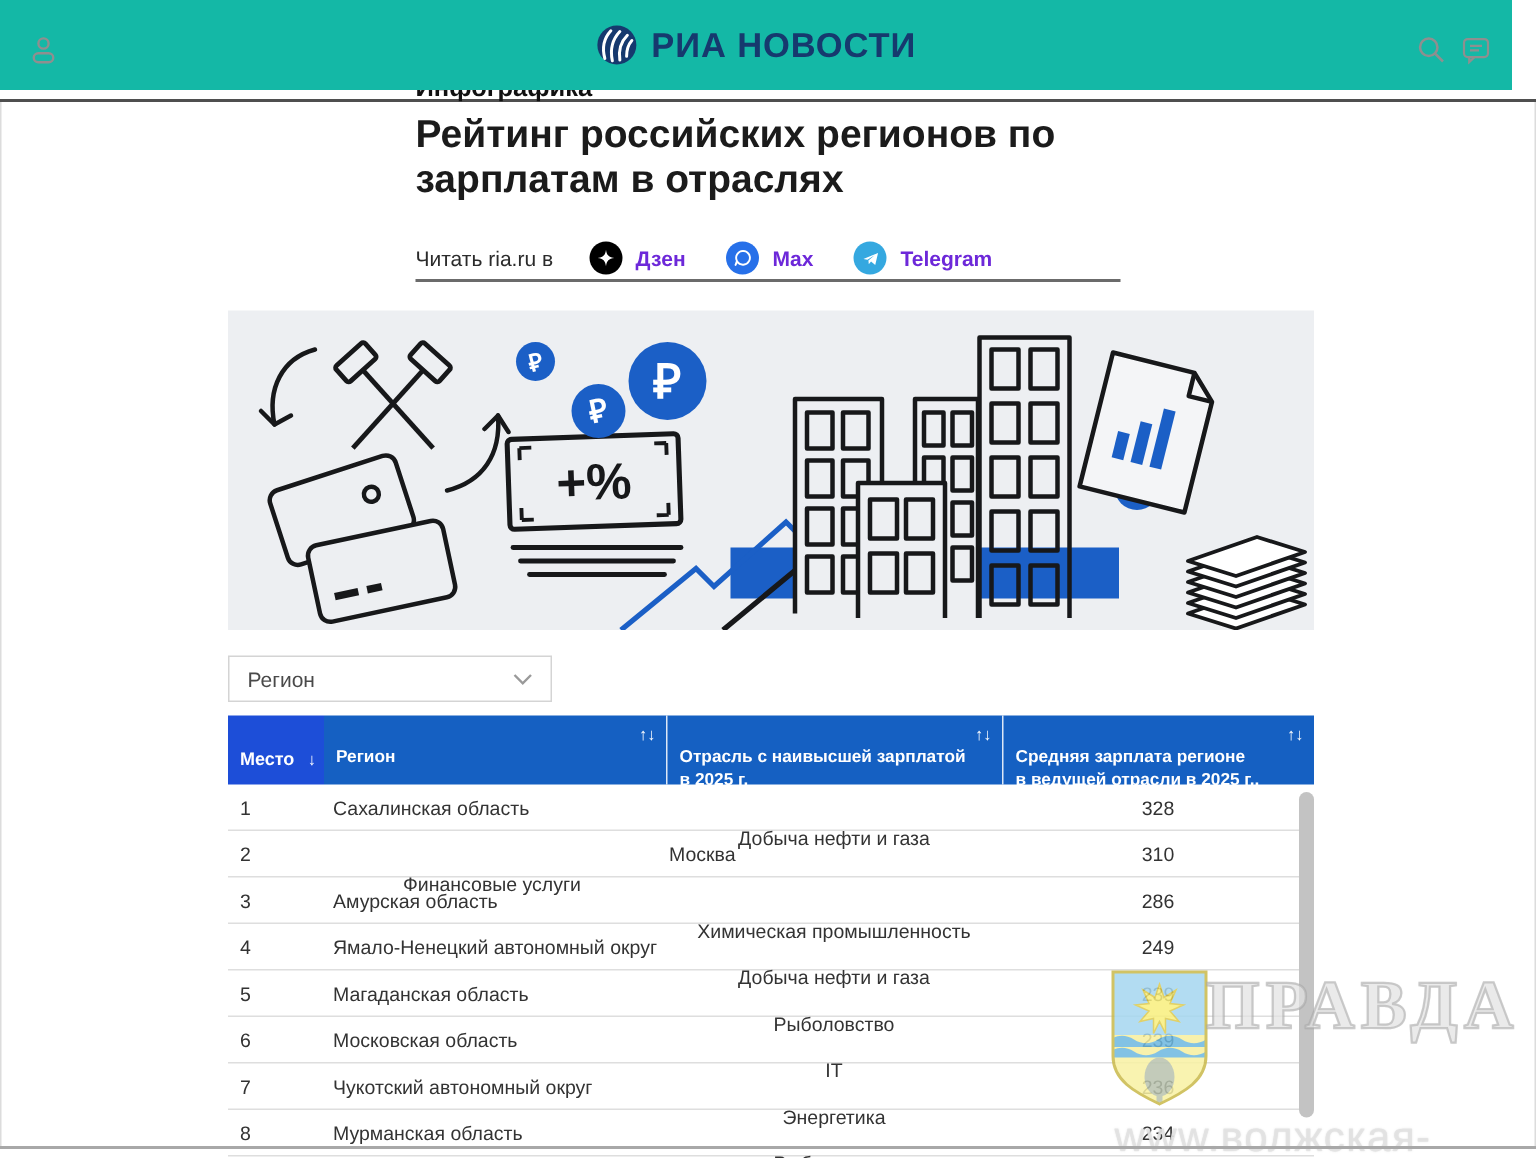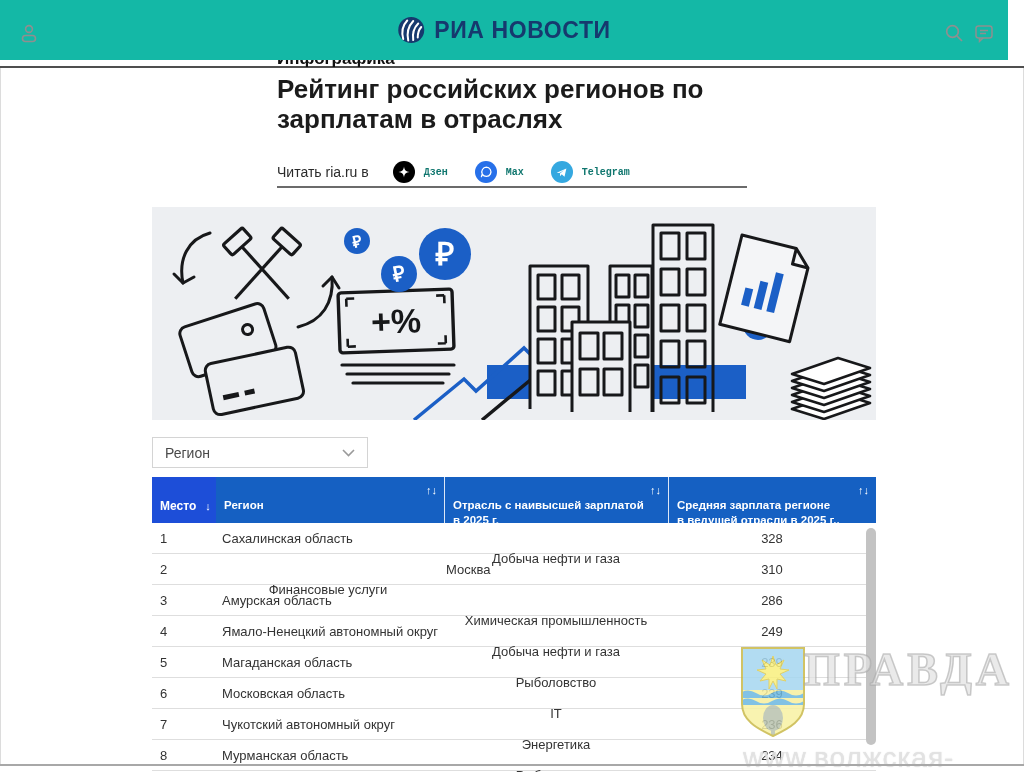--- a/index.html
+++ b/index.html
@@ -23,21 +23,21 @@
   .search-btn{position:absolute;right:44px;top:23px;width:20px;height:20px;cursor:pointer;}
   .comments-btn{position:absolute;right:14px;top:23px;width:20px;height:20px;cursor:pointer;}
 
   
   .category{position:absolute;left:277px;top:49px;z-index:3;font-size:17px;font-weight:700;color:#111;cursor:pointer;}
   .title{position:absolute;left:277px;top:74px;width:470px;margin:0;font-size:26px;line-height:30px;font-weight:700;color:#1b1b1b;}
   .share{position:absolute;left:277px;top:161px;display:flex;align-items:center;}
   .share-prefix{font-size:14px;color:#2b2b2b;margin-right:24px;}
   .share-item{display:flex;align-items:center;gap:9px;margin-right:27px;cursor:pointer;}
   .share-ic{width:22px;height:22px;border-radius:50%;display:flex;align-items:center;justify-content:center;flex:0 0 auto;}
-  .share-label{font-size:10px;font-weight:700;color:#0f766e;font-family:Liberation Mono, monospace;}
+  .share-label{font-size:14px;font-weight:700;color:#6d28d9;}
   .share-divider{position:absolute;left:277px;top:186px;width:470px;height:2px;background:#6b6b6b;}
 
   
   .hero{position:absolute;left:152px;top:207px;width:724px;height:213px;background:#edeff2;overflow:hidden;}
 
   
   .dropdown{position:absolute;left:152px;top:437px;width:216px;height:31px;box-sizing:border-box;
     border:1px solid #d4d4d4;background:#fff;display:flex;align-items:center;justify-content:space-between;
     padding:0 12px;cursor:pointer;}
   .dropdown-label{font-size:14px;color:#4a4a4a;}

